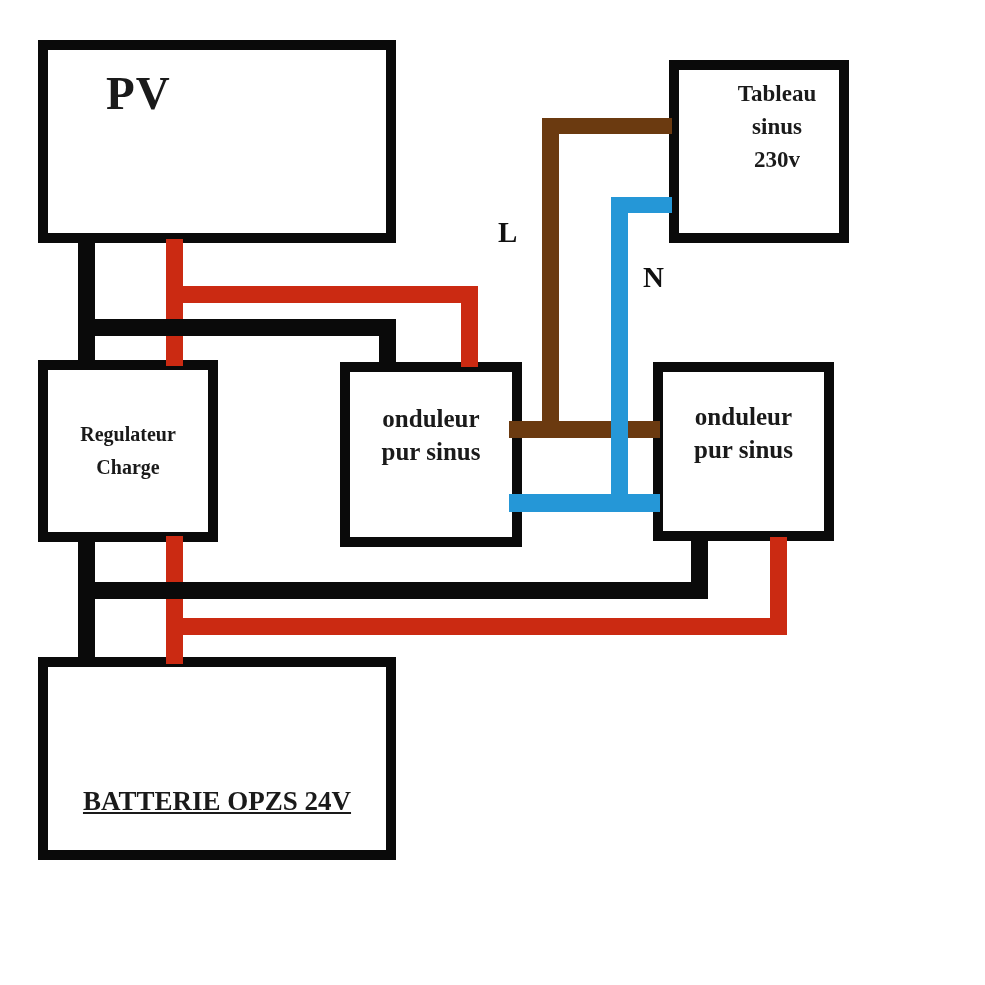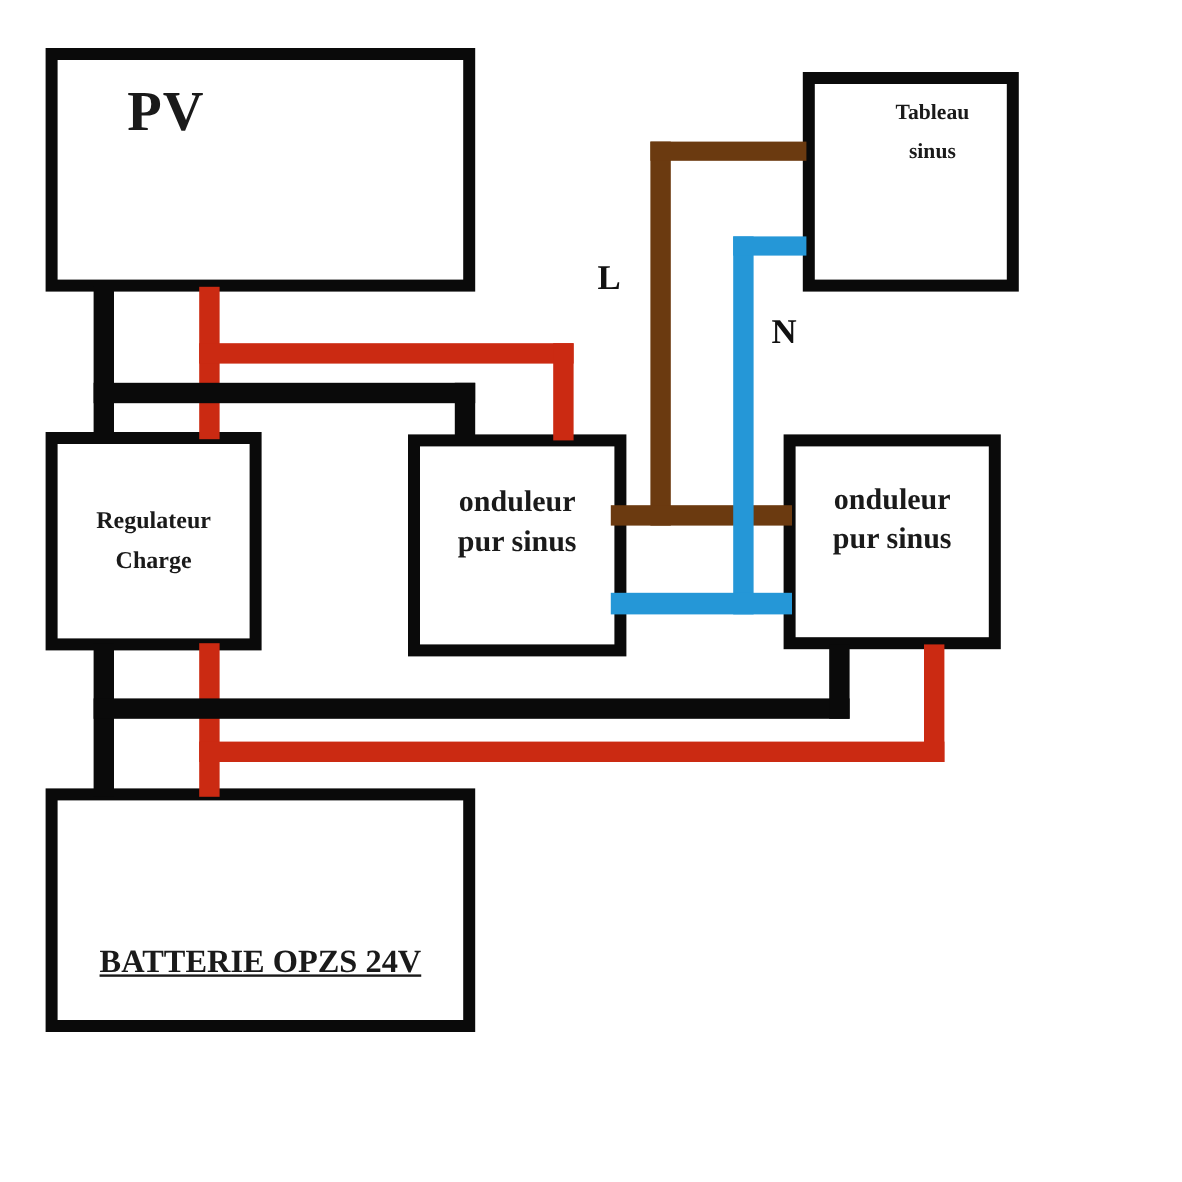--- a/index.html
+++ b/index.html
@@ -50,21 +50,21 @@
     display: block;
     padding: 18px 0 0 58px;
     font-size: 47px;
     line-height: 1.1;
     letter-spacing: 1px;
   }
   #box-tableau   { left: 669px; top: 60px;  width: 180px; height: 183px; }
   #box-tableau .box-label {
     display: block;
     padding-top: 7px;
-    font-size: 18px;
+    font-size: 23px;
     line-height: 33px;
     padding-left: 36px;
   }
   #box-regulateur { left: 38px; top: 360px; width: 180px; height: 182px;
     display: flex; align-items: center; justify-content: center; }
   #box-regulateur .box-label { font-size: 20px; line-height: 33px; text-align: center; }
   #box-onduleur1 { left: 340px; top: 362px; width: 182px; height: 185px;
     display: flex; align-items: center; justify-content: center; padding-bottom: 40px; }
   #box-onduleur1 .box-label { font-size: 25px; line-height: 33px; text-align: center; }
   #box-onduleur2 { left: 653px; top: 362px; width: 181px; height: 179px;
@@ -115,20 +115,21 @@
 <div id="canvas">
 
   <div class="box" id="box-pv">
     <span class="box-label">PV</span>
   </div>
 
   <div class="box" id="box-tableau">
     <span class="box-label">
       <span class="line">Tableau</span>
       <span class="line">sinus</span>
+      <span class="line">230v</span>
     </span>
   </div>
 
   <div class="box" id="box-regulateur">
     <span class="box-label">
       <span class="line">Regulateur</span>
       <span class="line">Charge</span>
     </span>
   </div>
 

